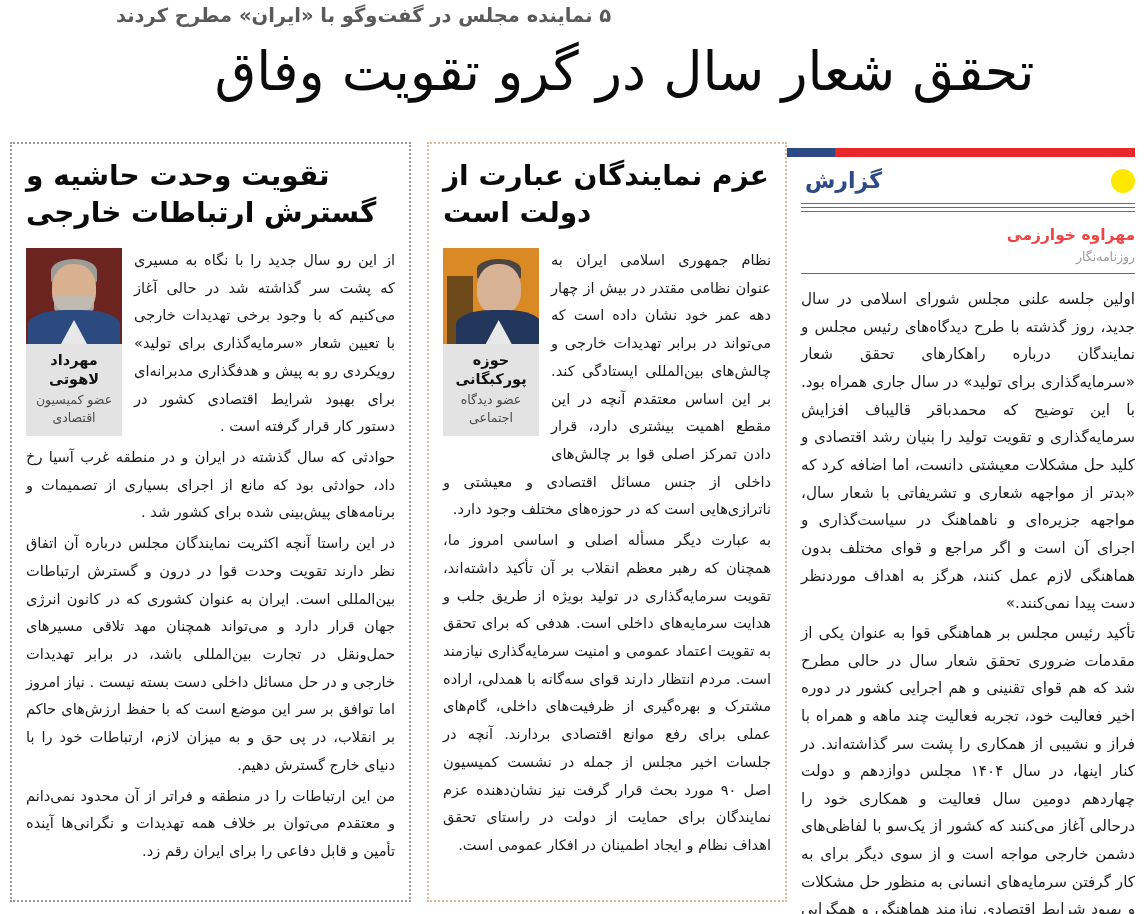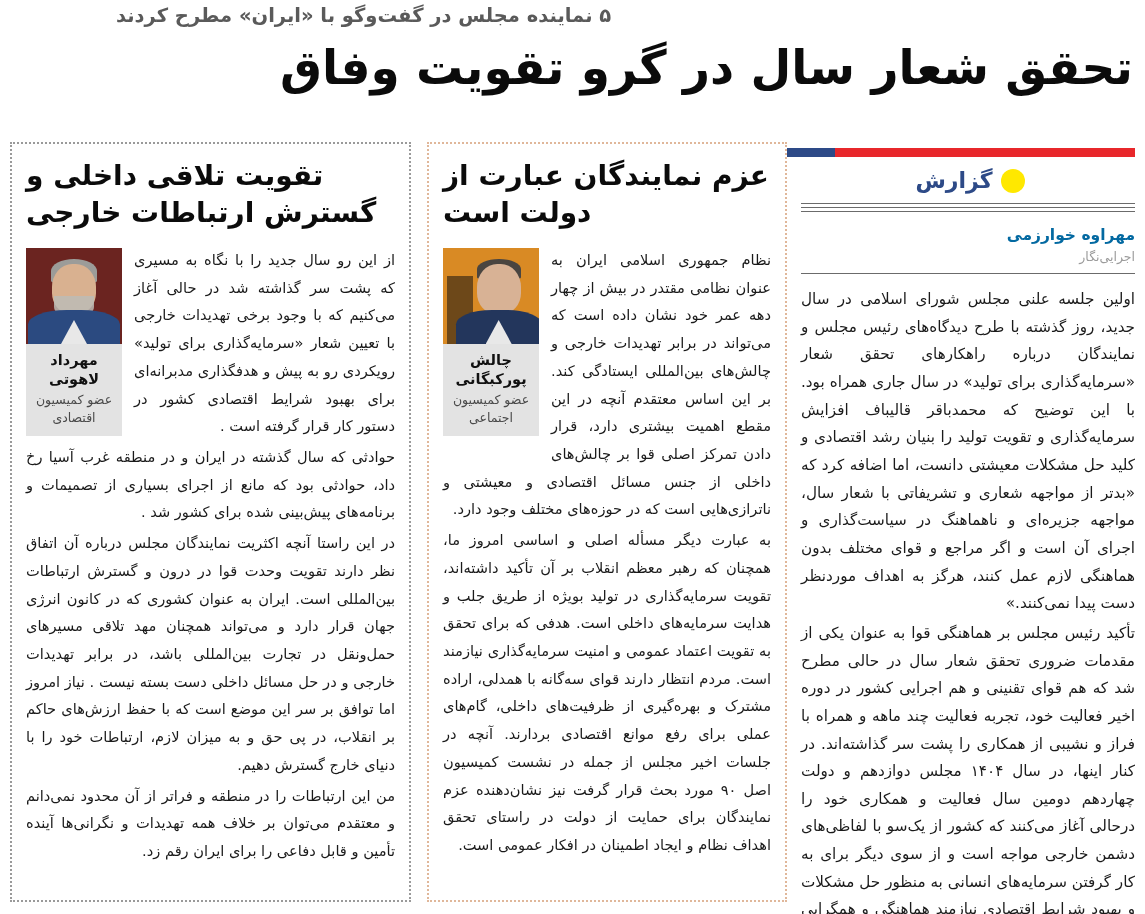--- a/index.html
+++ b/index.html
@@ -24,24 +24,24 @@
     font-size:19.5px;
     font-weight:bold;
     color:#5a5a5a;
     letter-spacing:0px;
     text-align:left;
     line-height:1.25;
     padding-left:2px;
     white-space:nowrap;
   }
   .headline{
-    font-size:47px;
-    font-weight:bold;
+    font-size:54px;
+    font-weight:normal;
     color:#0b0b0b;
-    text-align:right;
+    text-align:center;
     line-height:1.18;
     margin-top:12px;
     padding-left:2px;
     white-space:nowrap;
   }
 
   
   .columns{
     position:absolute;
     top:148px;left:0;
@@ -90,40 +90,40 @@
   .flagbar{
     height:9px;width:348px;
     margin:0 0 0 0;
     display:flex;flex-direction:row;
   }
   .flagbar .red{background:#e8272b;flex:0 0 300px;height:9px;}
   .flagbar .blue{background:#2d4a87;flex:1 1 auto;height:9px;}
 
   .section-row{
     display:flex;flex-direction:row;align-items:center;
-    justify-content:center;
+    justify-content:space-between;
     gap:8px;
     margin-top:12px;
     padding-left:4px;
   }
   .section-dot{
     width:24px;height:24px;border-radius:50%;
     background:#ffe800;flex:0 0 24px;
   }
   .section-label{
     font-size:22px;font-weight:bold;color:#2d4a87;
     line-height:1;
   }
   .rule-group{margin-top:10px;}
   .rule-group .r1{border-top:1.5px solid #6b6b6b;}
   .rule-group .r2{border-top:1.5px solid #6b6b6b;margin-top:3px;}
   .rule-group .r3{border-top:1.5px solid #6b6b6b;margin-top:3px;}
 
   .byline{margin-top:14px;text-align:right;}
-  .byline-name{font-size:15.5px;font-weight:bold;color:#0369a1;}
+  .byline-name{font-size:15.5px;font-weight:bold;color:#ef4444;}
   .byline-role{font-size:12.5px;color:#9b9b9b;margin-top:5px;}
   .byline-rule{border-top:1.5px solid #6b6b6b;margin-top:9px;}
 
   .report-body{
     margin-top:12px;
     font-size:15.2px;
     line-height:1.82;
     color:#1a1a1a;
     text-align:justify;
     text-justify:inter-word;
@@ -241,21 +241,21 @@
     </div>
 
     <div class="rule-group">
       <div class="r1"></div>
       <div class="r2"></div>
       <div class="r3"></div>
     </div>
 
     <div class="byline">
       <div class="byline-name">مهراوه خوارزمی</div>
-      <div class="byline-role">اجرایی‌نگار</div>
+      <div class="byline-role">روزنامه‌نگار</div>
       <div class="byline-rule"></div>
     </div>
 
     <div class="report-body">
       <p>اولین جلسه علنی مجلس شورای اسلامی در سال جدید، روز گذشته با طرح دیدگاه‌های رئیس مجلس و نمایندگان درباره راهکارهای تحقق شعار «سرمایه‌گذاری برای تولید» در سال جاری همراه بود. با این توضیح که محمدباقر قالیباف افزایش سرمایه‌گذاری و تقویت تولید را بنیان رشد اقتصادی و کلید حل مشکلات معیشتی دانست، اما اضافه کرد که «بدتر از مواجهه شعاری و تشریفاتی با شعار سال، مواجهه جزیره‌ای و ناهماهنگ در سیاست‌گذاری و اجرای آن است و اگر مراجع و قوای مختلف بدون هماهنگی لازم عمل کنند، هرگز به اهداف موردنظر دست پیدا نمی‌کنند.»</p>
       <p>تأکید رئیس مجلس بر هماهنگی قوا به عنوان یکی از مقدمات ضروری تحقق شعار سال در حالی مطرح شد که هم قوای تقنینی و هم اجرایی کشور در دوره اخیر فعالیت خود، تجربه فعالیت چند ماهه و همراه با فراز و نشیبی از همکاری را پشت سر گذاشته‌اند. در کنار اینها، در سال ۱۴۰۴ مجلس دوازدهم و دولت چهاردهم دومین سال فعالیت و همکاری خود را درحالی آغاز می‌کنند که کشور از یک‌سو با لفاظی‌های دشمن خارجی مواجه است و از سوی دیگر برای به کار گرفتن سرمایه‌های انسانی به منظور حل مشکلات و بهبود شرایط اقتصادی نیازمند هماهنگی و همگرایی دو چندان است. شرایط کنونی مستلزم آن نوع سیاست‌ورزی است که تا حد امکان دامن خود را از سیاسی‌کاری‌ها و حاشیه‌سازی‌ها دور نگاه دارد و به جای آن بر فراهم ساختن بستر حضور معنادار مردم در عرصه اقتصاد و تأمین امنیت برای سرمایه‌گذاری مولد تمرکز کند. این فقرات، اموری است که جمعی از نمایندگان مجلس در گفت‌وگو با «ایران» آن را تأیید کرده و در همین رابطه دیدگاه‌های خود را با «ایران» در میان گذاشتند.</p>
     </div>
   </div>
 
   <div class="col-mid">
@@ -265,31 +265,31 @@
       <div class="portrait-box">
         <div class="portrait orange">
           <div class="p-dark"></div>
           <div class="p-hair"></div>
           <div class="p-head"></div>
 
           <div class="p-body"></div>
           <div class="p-shirt"></div>
         </div>
         <div class="cap">
-          <div class="cap-name">چالش پورکبگانی</div>
-          <div class="cap-role">عضو کمیسیون اجتماعی</div>
+          <div class="cap-name">حوزه پورکبگانی</div>
+          <div class="cap-role">عضو دیدگاه اجتماعی</div>
         </div>
       </div>
       <p>نظام جمهوری اسلامی ایران به عنوان نظامی مقتدر در بیش از چهار دهه عمر خود نشان داده است که می‌تواند در برابر تهدیدات خارجی و چالش‌های بین‌المللی ایستادگی کند. بر این اساس معتقدم آنچه در این مقطع اهمیت بیشتری دارد، قرار دادن تمرکز اصلی قوا بر چالش‌های داخلی از جنس مسائل اقتصادی و معیشتی و ناترازی‌هایی است که در حوزه‌های مختلف وجود دارد.</p>
       <p>به عبارت دیگر مسأله اصلی و اساسی امروز ما، همچنان که رهبر معظم انقلاب بر آن تأکید داشته‌اند، تقویت سرمایه‌گذاری در تولید بویژه از طریق جلب و هدایت سرمایه‌های داخلی است. هدفی که برای تحقق به تقویت اعتماد عمومی و امنیت سرمایه‌گذاری نیازمند است. مردم انتظار دارند قوای سه‌گانه با همدلی، اراده مشترک و بهره‌گیری از ظرفیت‌های داخلی، گام‌های عملی برای رفع موانع اقتصادی بردارند. آنچه در جلسات اخیر مجلس از جمله در نشست کمیسیون اصل ۹۰ مورد بحث قرار گرفت نیز نشان‌دهنده عزم نمایندگان برای حمایت از دولت در راستای تحقق اهداف نظام و ایجاد اطمینان در افکار عمومی است.</p>
     </div>
   </div>
 
   <div class="col-left">
-    <div class="art-headline">تقویت تلاقی داخلی و گسترش ارتباطات خارجی</div>
+    <div class="art-headline">تقویت وحدت حاشیه و گسترش ارتباطات خارجی</div>
 
     <div class="art-body">
       <div class="portrait-box">
         <div class="portrait">
           <div class="p-hair"></div>
           <div class="p-head"></div>
           <div class="p-beard"></div>
           <div class="p-body"></div>
           <div class="p-shirt"></div>
         </div>

